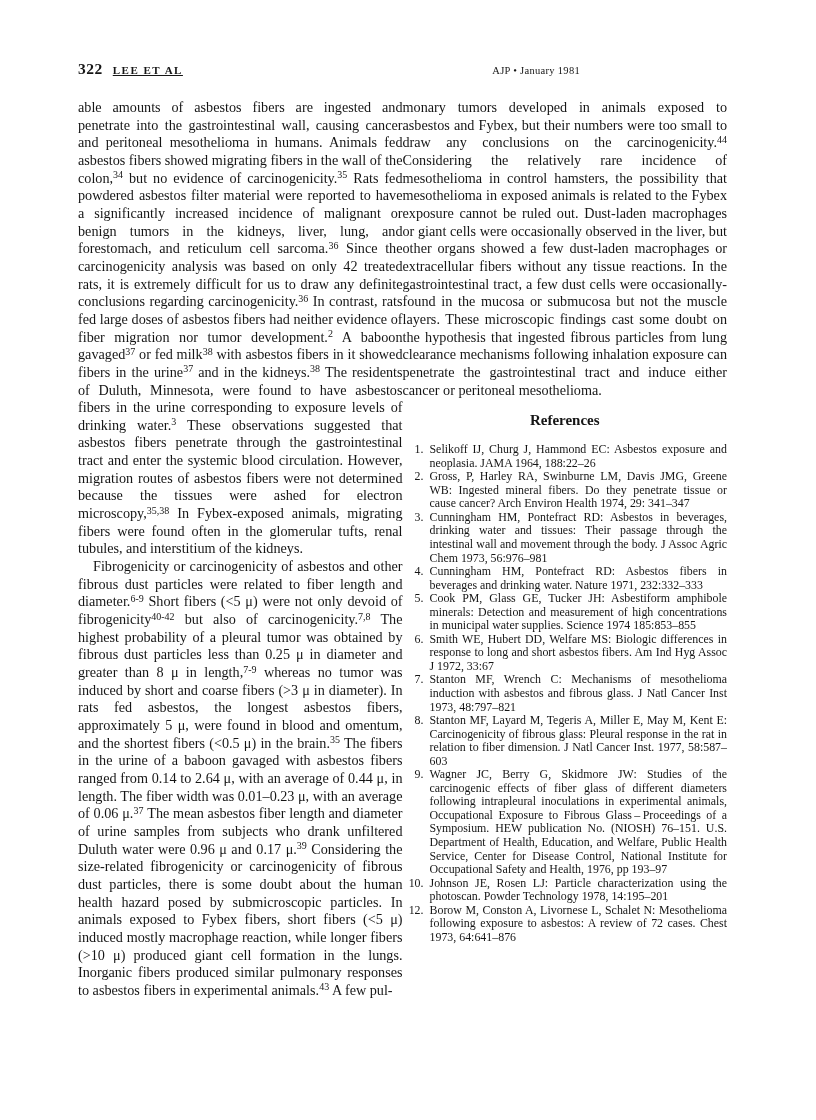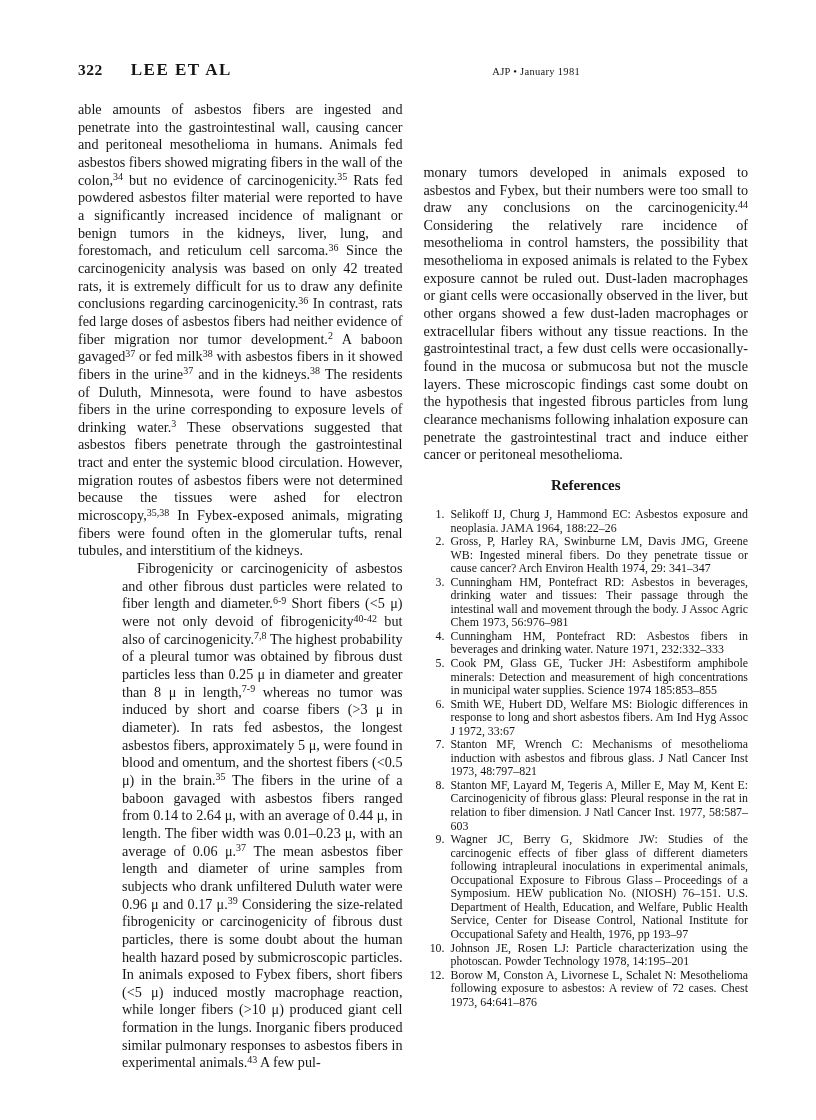--- a/index.html
+++ b/index.html
@@ -22,47 +22,46 @@
     justify-content: space-between;
     margin-bottom: 21px;
   }
   .header-left { display: flex; align-items: baseline; }
   .page-number {
     font-size: 15.5px;
     font-weight: bold;
     letter-spacing: 0.5px;
   }
   .running-title {
-    font-size: 17px;
+    font-size: 11px;
     font-weight: bold;
     letter-spacing: 1.5px;
-    margin-left: 28px;
+    margin-left: 10px;
+    text-decoration: underline;
   }
   .journal-info {
     font-size: 10.5px;
     letter-spacing: 0.3px;
   }
   
   .columns {
     display: flex;
-    gap: 21px;
-    align-items: center;
   }
   .col {
     width: 324.5px;
     flex: none;
   }
   .col p {
     margin: 0;
     font-size: 14.2px;
     line-height: 17.65px;
     text-align: justify;
     hyphens: none;
   }
-  .col p.indent { text-indent: 15px; margin-left: 44px; }
+  .col p.indent { text-indent: 15px; }
   sup {
     font-size: 10px;
     line-height: 0;
     vertical-align: baseline;
     position: relative;
     top: -4.5px;
     letter-spacing: 0;
   }
   
   .refs-heading {

